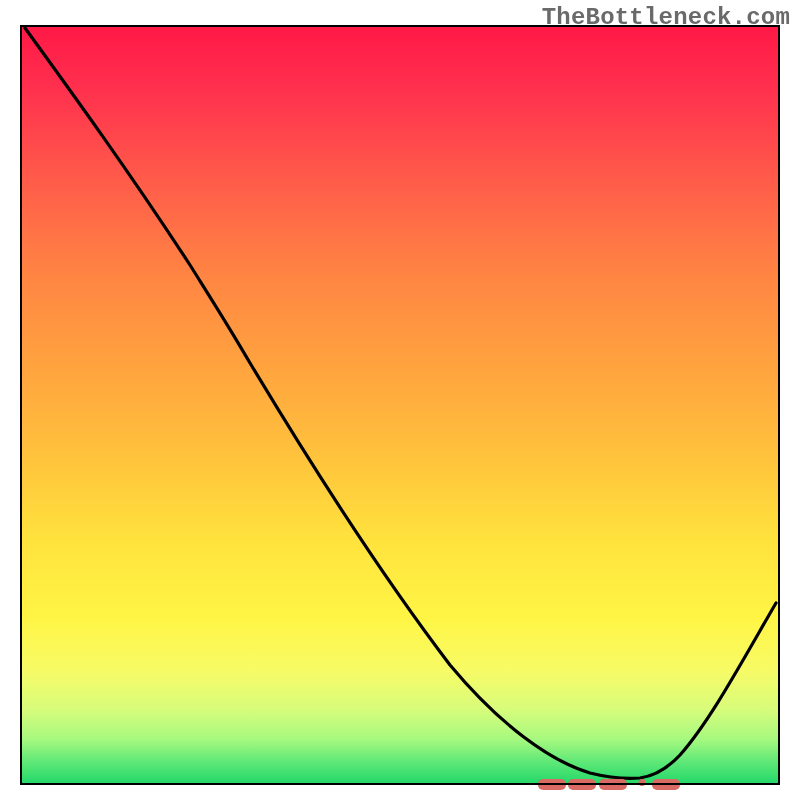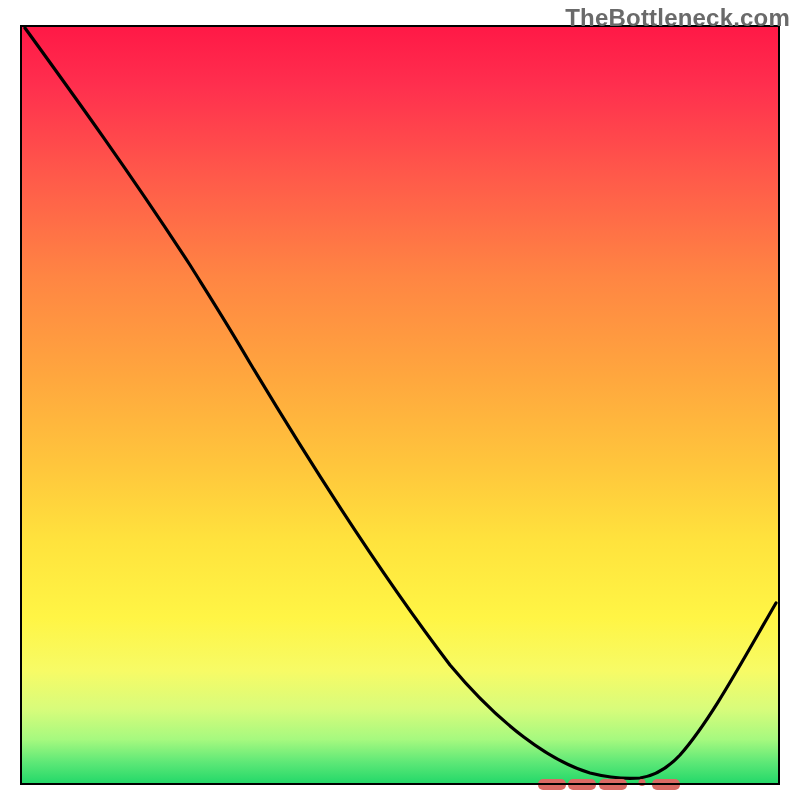--- a/index.html
+++ b/index.html
@@ -8,20 +8,21 @@
     width: 800px;
     height: 800px;
     background: #ffffff;
     font-family: Arial, Helvetica, sans-serif;
     overflow: hidden;
   }
   .chart-wrap {
     position: relative;
     width: 800px;
     height: 800px;
+    font-family: Liberation Mono, monospace;
   }
   .watermark {
     position: absolute;
     top: 4px;
     right: 10px;
     font-size: 24px;
     font-weight: 600;
     color: #6a6a6a;
     letter-spacing: 0.2px;
     z-index: 5;

